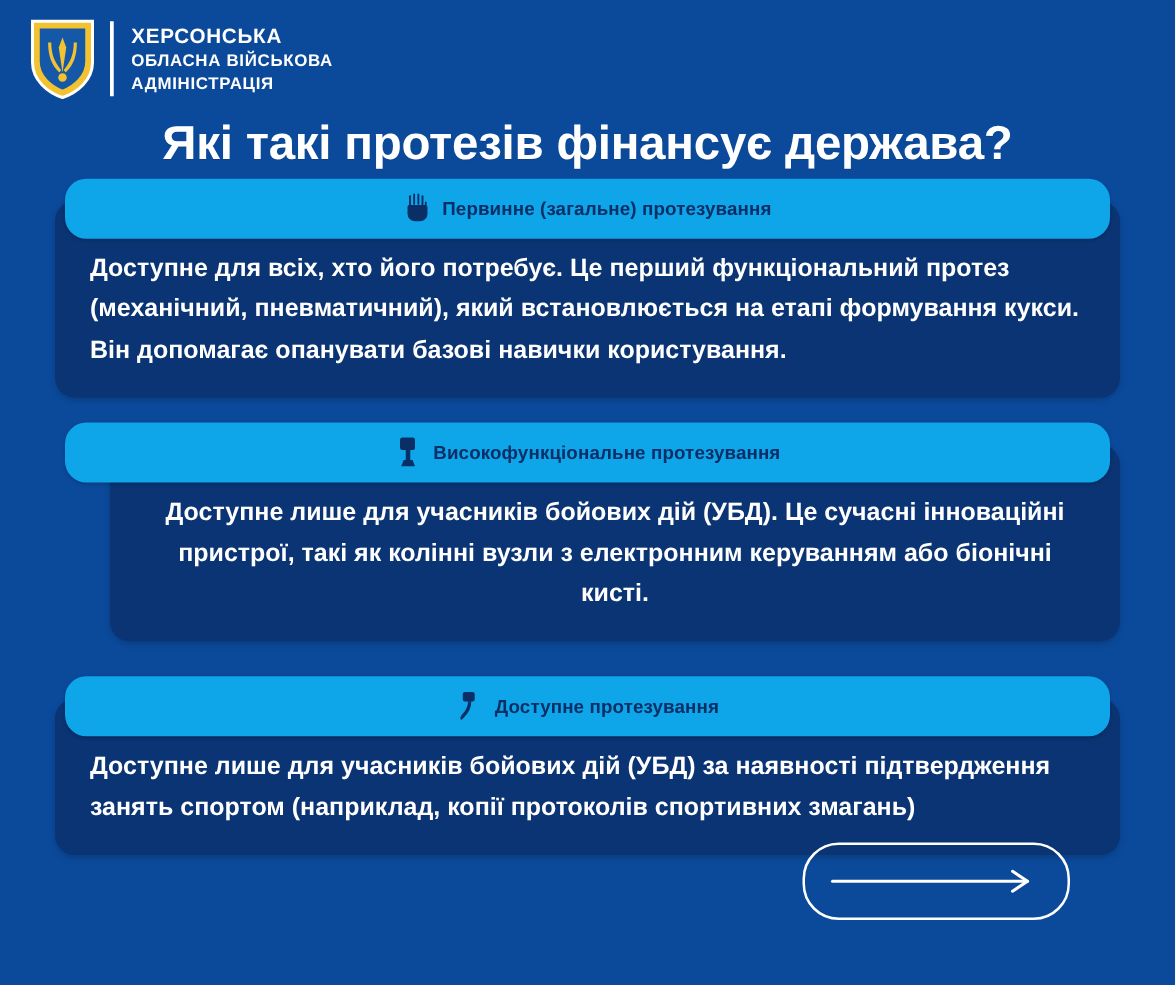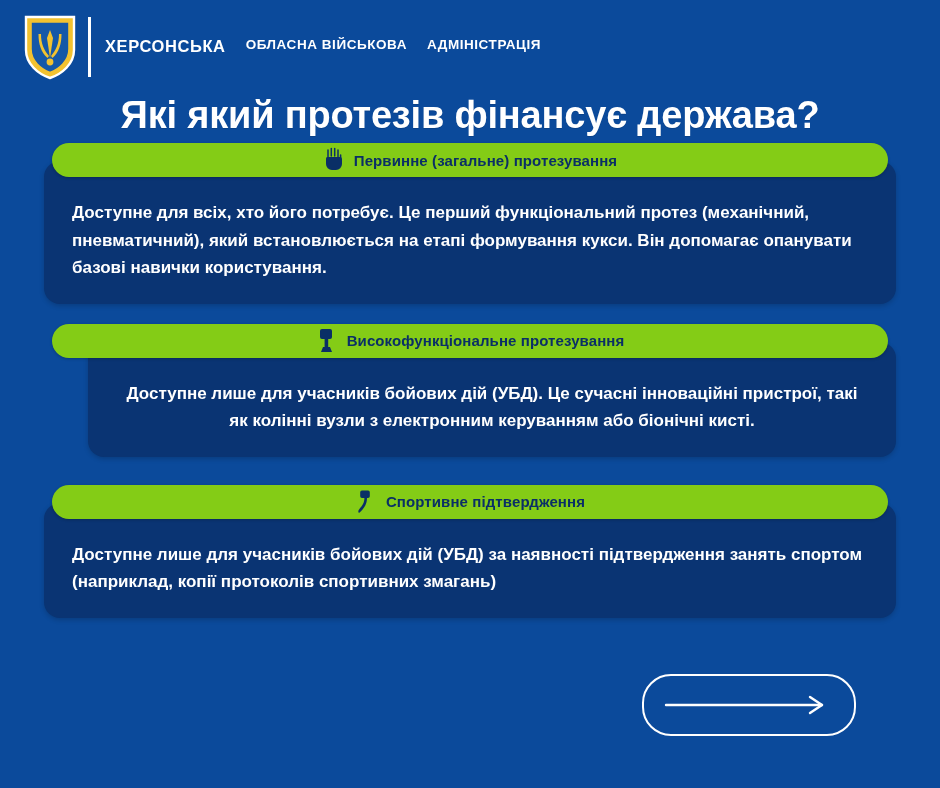--- a/index.html
+++ b/index.html
@@ -34,36 +34,34 @@
 
   .header-divider {
     width: 3px;
     height: 60px;
     background: #ffffff;
     margin: 0 14px 0 10px;
     flex: 0 0 3px;
   }
   .header-text {
     display: flex;
-    flex-direction: row;
+    flex-direction: column;
     justify-content: center;
     line-height: 1.28;
-    text-align: right;
   }
   .header-text .l1 {
     font-size: 16.5px;
     font-weight: bold;
     letter-spacing: 0.6px;
   }
   .header-text .l2,
   .header-text .l3 {
     font-size: 13.5px;
     font-weight: bold;
     letter-spacing: 0.55px;
-    margin-left: 20px;
   }
 
   
   .title {
     text-align: center;
     font-size: 38px;
     font-weight: bold;
     letter-spacing: -0.2px;
     margin: 16px 0 0 0;
     padding: 0 20px;
@@ -76,32 +74,32 @@
   }
   .card {
     position: relative;
     margin-bottom: 24px;
   }
   .card-body {
     background: #0a3473;
     border-radius: 16px;
     padding: 38px 28px 22px 28px;
     box-sizing: border-box;
-    font-size: 17px;
+    font-size: 20px;
     font-weight: bold;
     line-height: 1.62;
     box-shadow: 0 2px 5px rgba(0,0,0,0.18);
   }
   .card-head {
     position: absolute;
     top: -18px;
     left: 8px;
     right: 8px;
-    height: 34px;
-    background: #84cc16;
+    height: 48px;
+    background: #0ea5e9;
     border-radius: 17px;
     display: flex;
     align-items: center;
     justify-content: center;
     gap: 9px;
     box-shadow: 0 1px 3px rgba(0,0,0,0.22);
   }
   .card-head .label {
     color: #0a2f66;
     font-size: 15px;
@@ -157,21 +155,21 @@
 
   <div class="header-divider"></div>
 
   <div class="header-text">
     <span class="l1">ХЕРСОНСЬКА</span>
     <span class="l2">ОБЛАСНА ВІЙСЬКОВА</span>
     <span class="l3">АДМІНІСТРАЦІЯ</span>
   </div>
 </div>
 
-<div class="title">Які який протезів фінансує держава?</div>
+<div class="title">Які такі протезів фінансує держава?</div>
 
 <div class="cards">
 
   <div class="card card-1">
     <div class="card-head">
       <span class="icon">
         <svg width="22" height="26" viewBox="0 0 22 26" xmlns="http://www.w3.org/2000/svg">
           <g fill="none" stroke="#0a2f66" stroke-width="1.5" stroke-linecap="round">
             <path d="M5 10 V3"></path>
               <path d="M8.3 9 V1.6"></path>
@@ -202,21 +200,21 @@
   </div>
 
   <div class="card card-3">
     <div class="card-head">
       <span class="icon">
         <svg width="22" height="26" viewBox="0 0 22 26" xmlns="http://www.w3.org/2000/svg">
           <path d="M7 1.5 h6 a1.8 1.8 0 0 1 1.8 1.8 v4 a1.8 1.8 0 0 1-1.8 1.8 H7 a1.8 1.8 0 0 1-1.8-1.8 V3.3 A1.8 1.8 0 0 1 7 1.5 z" fill="#0a2f66"></path>
           <path d="M9.4 9 C9.4 14 7 17 4.4 20 C3 21.7 3 23 4 24 l2-1.8 C8.6 19.4 12 15.6 12 9 z" fill="#0a2f66"></path>
         </svg>
       </span>
-      <span class="label">Спортивне підтвердження</span>
+      <span class="label">Доступне протезування</span>
     </div>
     <div class="card-body">Доступне лише для учасників бойових дій (УБД) за наявності підтвердження занять спортом (наприклад, копії протоколів спортивних змагань)</div>
   </div>
 </div>
 
 <div class="next-arrow">
   <span>
     <svg width="170" height="22" viewBox="0 0 170 22" xmlns="http://www.w3.org/2000/svg">
       <line x1="2" y1="11" x2="158" y2="11" stroke="#ffffff" stroke-width="2.4" stroke-linecap="round"></line>
       <polyline points="146,3 158,11 146,19" fill="none" stroke="#ffffff" stroke-width="2.4" stroke-linecap="round" stroke-linejoin="round"></polyline>

